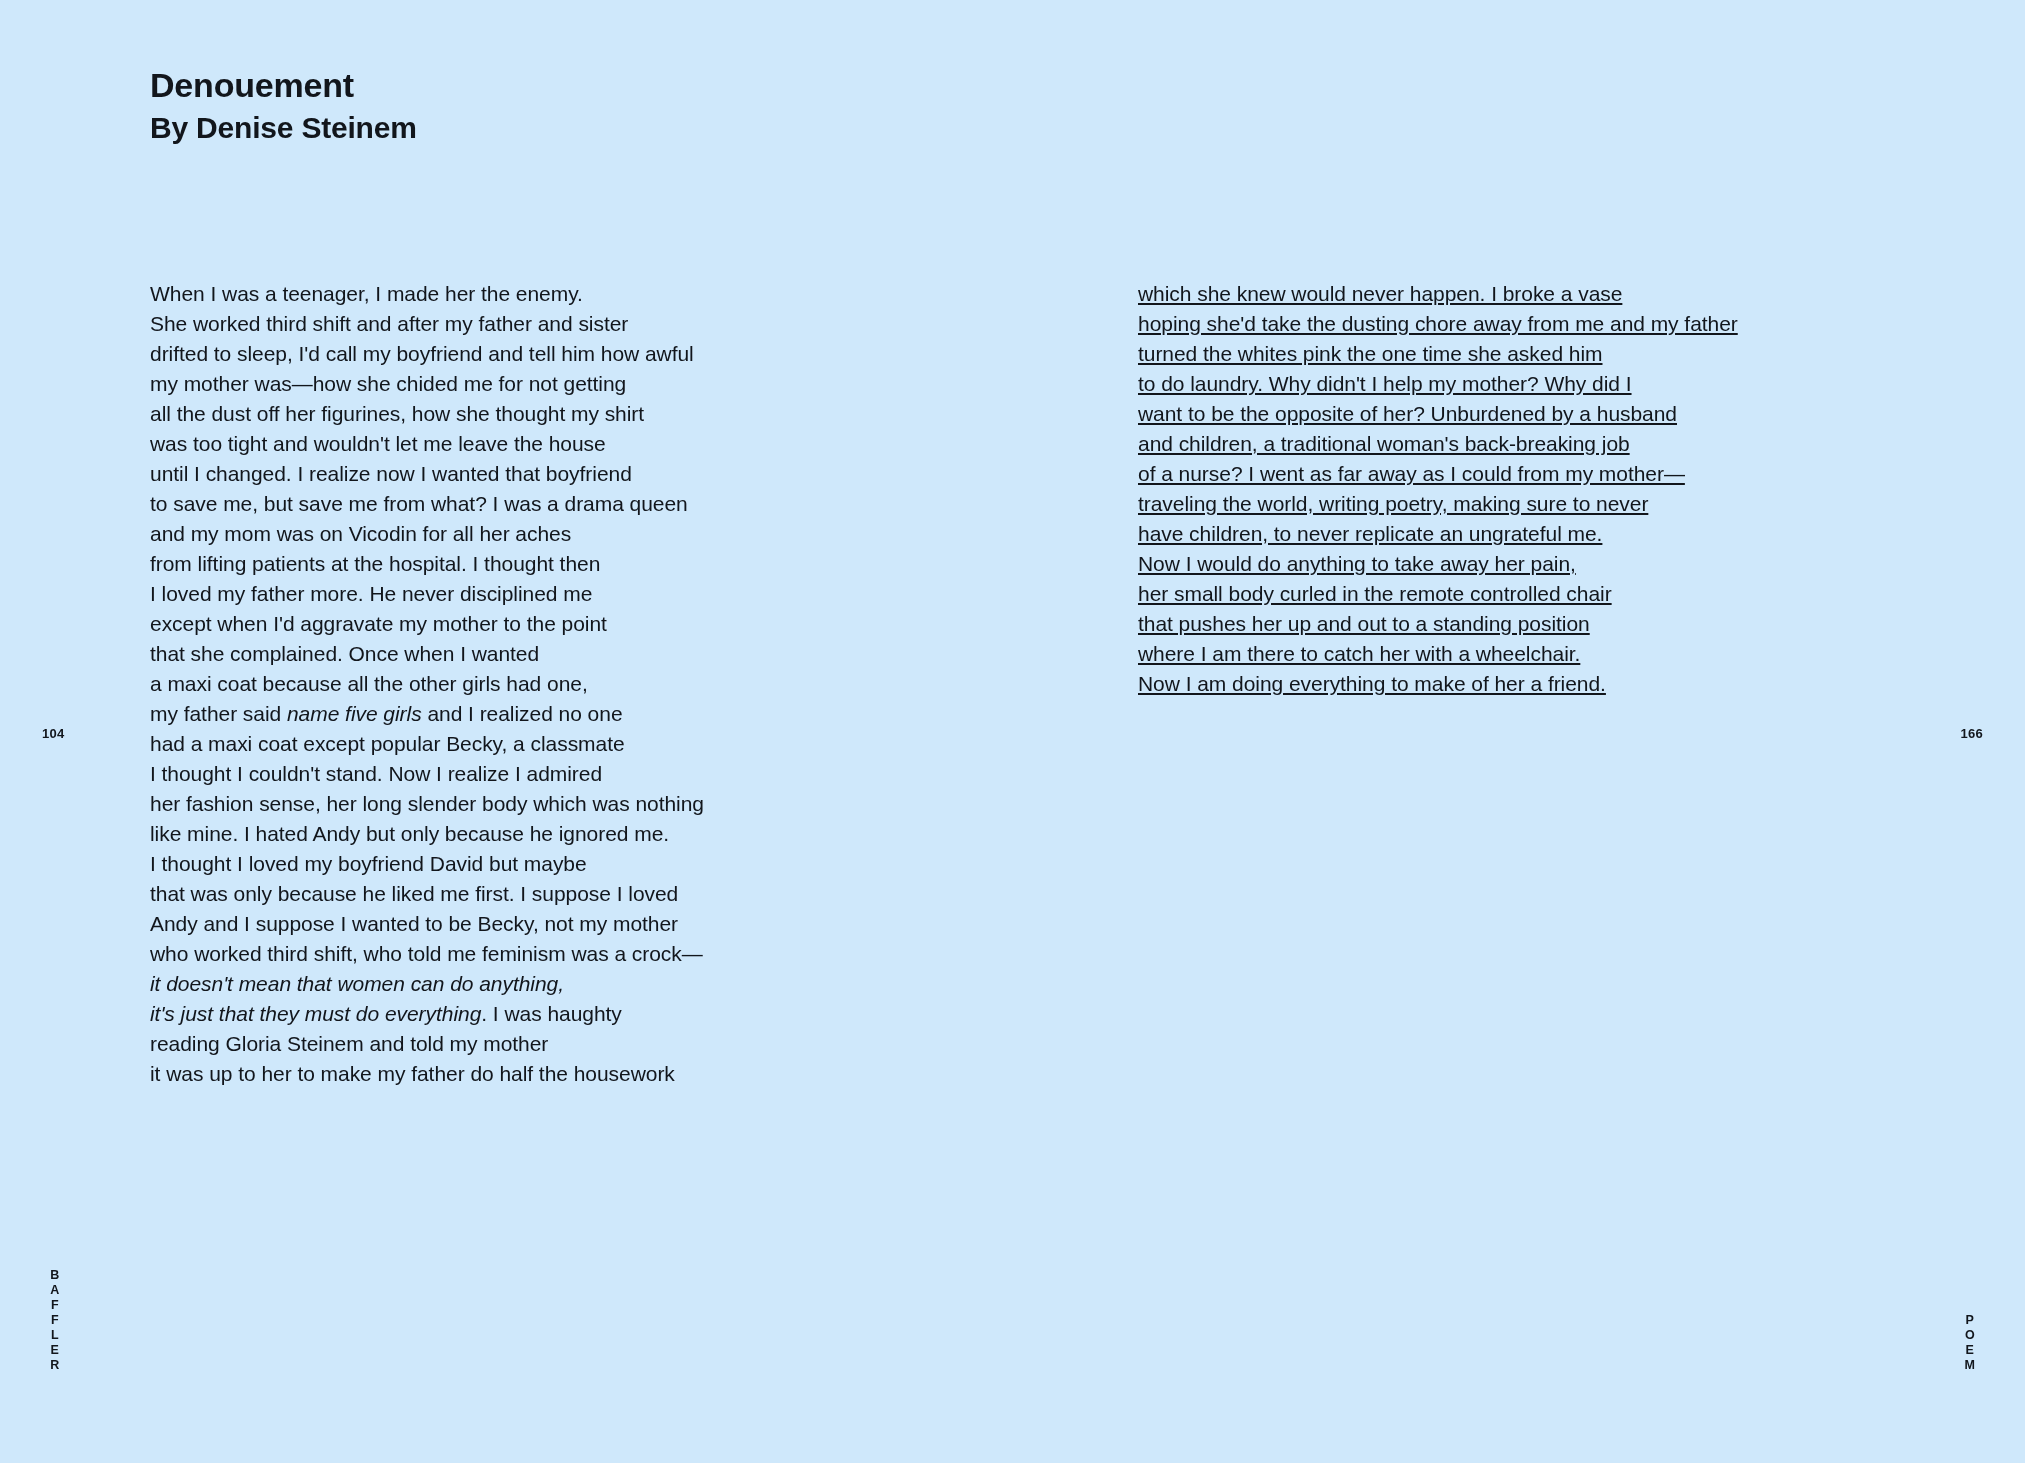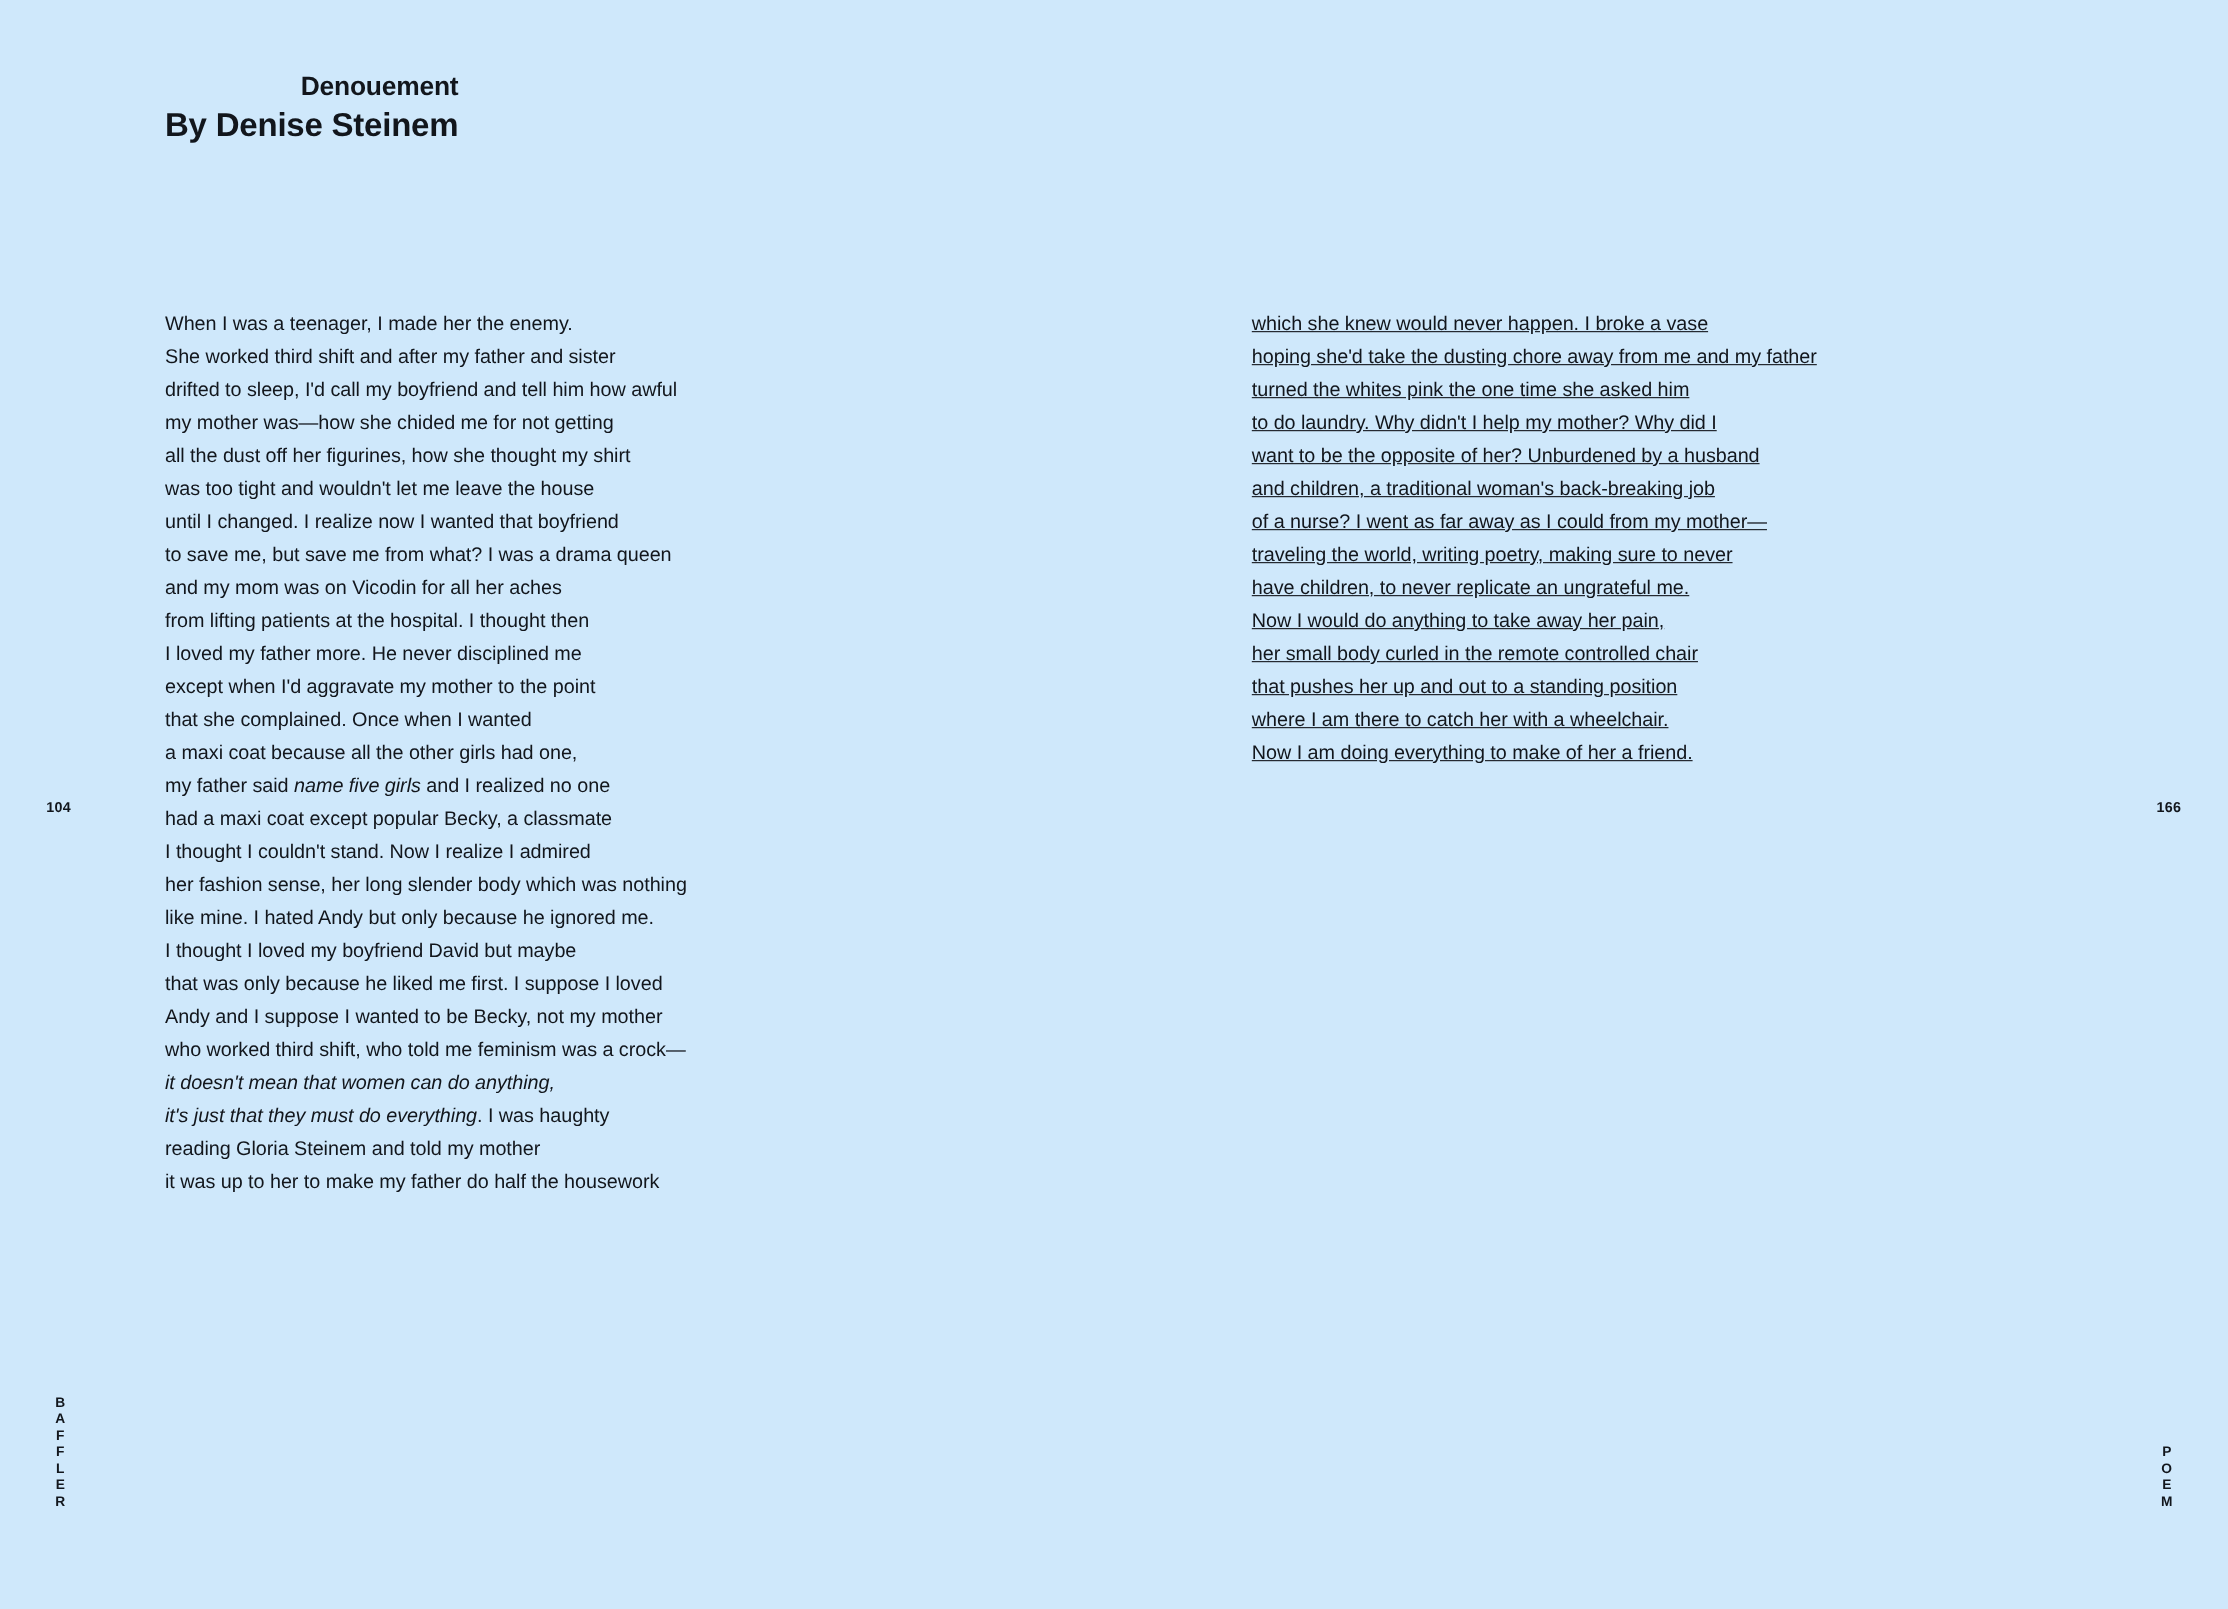--- a/index.html
+++ b/index.html
@@ -21,38 +21,37 @@
   }
 
   
   .title-block {
     position: absolute;
     left: 150px;
     top: 63px;
     line-height: 1.33;
   }
   .poem-title {
-    font-size: 24px;
+    font-size: 34px;
     font-weight: 600;
     letter-spacing: -0.2px;
     margin: 0;
-    text-align: right;
   }
   .poem-byline {
     font-size: 30px;
     font-weight: 600;
     letter-spacing: -0.2px;
     margin: 0;
   }
 
   
   .column {
     position: absolute;
     top: 279px;
-    font-size: 18px;
+    font-size: 21px;
     line-height: 30px;
     letter-spacing: -0.05px;
     white-space: pre;
   }
   .column-left  { left: 150px;  width: 700px; }
   .column-right { left: 1138px; width: 700px; text-decoration: underline; }
 
   .line { display: block; }
   .line i { }
 

